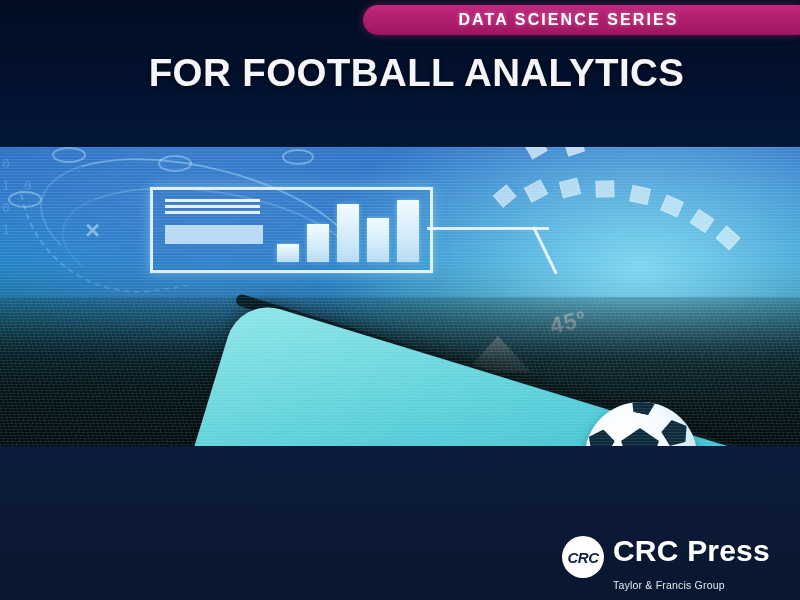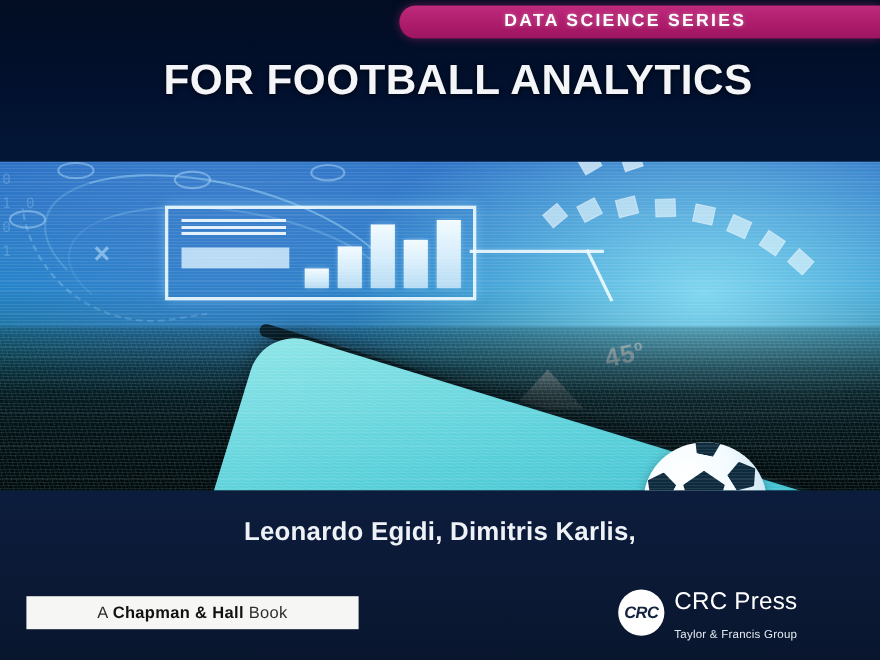--- a/index.html
+++ b/index.html
@@ -307,22 +307,22 @@
   }
   .crc-mark span {
     font-size: 15px; font-weight: bold;
     color: #12233f;
     font-style: italic;
     letter-spacing: -.5px;
   }
   .crc-text { margin-left: 9px; line-height: 1; }
   .crc-name {
     color: #ffffff;
-    font-size: 22px;
-    font-weight: normal;
+    font-size: 30px;
+    font-weight: bold;
     letter-spacing: .2px;
   }
   .crc-sub {
     color: #e3e9f1;
     font-size: 10.5px;
     margin-top: 14px;
     letter-spacing: .2px;
   }
 </style>
 </head>
@@ -407,26 +407,22 @@
       </div>
 
     </div>
 
     <div class="scanlines"></div>
   </div>
 
   <div class="bottom-band"></div>
 
   <div class="authors">
-    <span>Leonardo Egidi, Dimitris Karlis,</span>
   </div>
 
-  <div class="ch-box">
-    <span class="ch-txt"><span>A </span><b>Chapman &amp; Hall</b><span> Book</span></span>
-  </div>
 
   <div class="crc">
     <div class="crc-mark">
       <span>CRC</span>
     </div>
     <div class="crc-text">
       <div class="crc-name">CRC Press</div>
       <div class="crc-sub">Taylor &amp; Francis Group</div>
     </div>
   </div>

